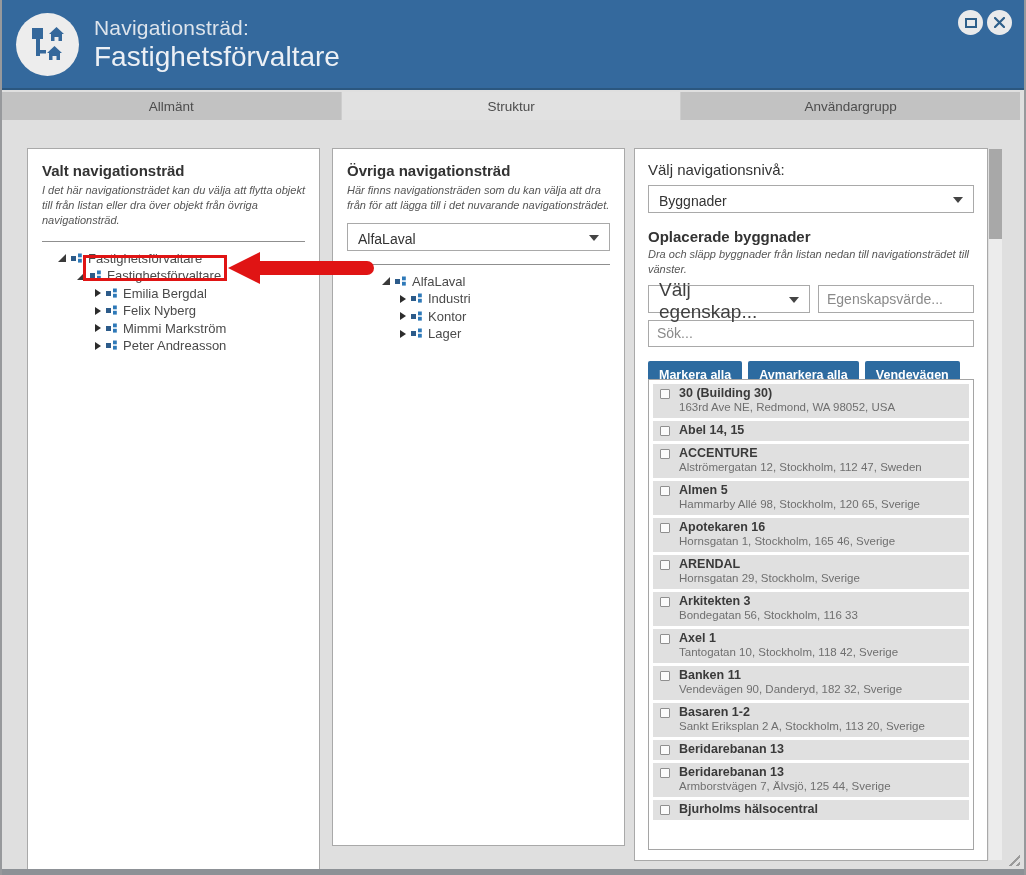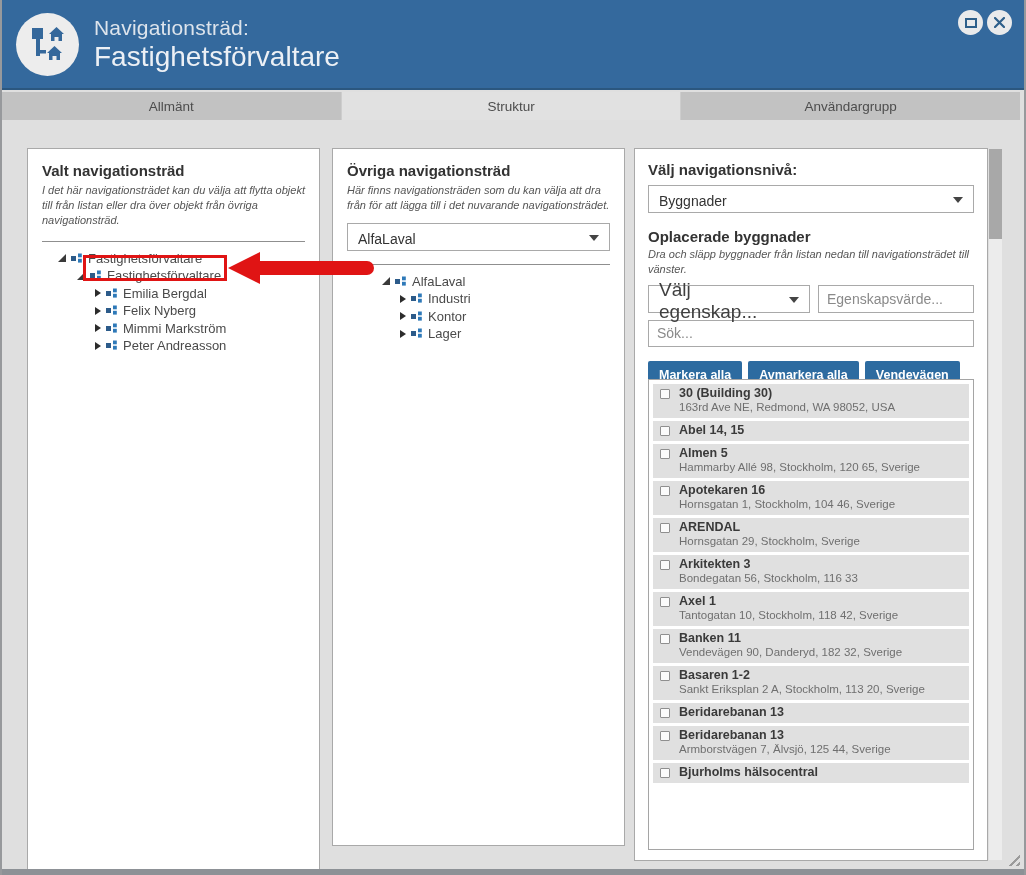--- a/index.html
+++ b/index.html
@@ -52,21 +52,21 @@
   .select { position:relative; height:28px; background:#fff; border:1px solid #a9a9a9;
             display:flex; align-items:center; padding:4px 26px 0 10px; font-size:14px; color:#333; cursor:pointer; }
   .select::after { content:""; position:absolute; right:10px; top:11px; width:0; height:0;
                    border-left:5px solid transparent; border-right:5px solid transparent; border-top:6px solid #444; }
   .select.italic { font-size:19px; color:#3f3f3f; }
   .tinput { height:28px; border:1px solid #a9a9a9; padding:0 8px; font-size:14px; color:#333; width:100%;
             font-family:"Liberation Sans", sans-serif; background:#fff; }
   .tinput::placeholder { color:#8a8a8a; opacity:1; }
 
   
-  .rp-label { font-size:15px; font-weight:bold; color:#333; margin-bottom:7px; }
+  .rp-label { font-size:15px; font-weight:normal; color:#333; margin-bottom:7px; }
   .rp-section-title { font-size:15px; font-weight:bold; color:#333; margin-top:15px; }
   .rp-desc { font-size:11px; font-style:italic; color:#555; line-height:1.35; margin-top:2px; }
   .filter-row { display:flex; gap:8px; margin-top:8px; }
   .filter-row .select { width:162px; flex:0 0 auto; }
   .filter-row .tinput { flex:1; }
   .search-row { margin-top:7px; }
   .search-row .tinput { height:27px; }
   .btn-row { display:flex; gap:6px; margin-top:14px; }
   .btn { background:#2d6ba0; color:#fff; font-size:12.5px; font-weight:bold; border:none;
          padding:7px 11px; border-radius:2px; cursor:pointer; font-family:"Liberation Sans", sans-serif; }
@@ -289,27 +289,32 @@
         <span class="bldg-cb"></span>
         <div class="bldg-name">30 (Building 30)</div>
         <div class="bldg-addr">163rd Ave NE, Redmond, WA 98052, USA</div>
       </div>
       <div class="bldg-item">
         <span class="bldg-cb"></span>
         <div class="bldg-name">Abel 14, 15</div>
       </div>
       <div class="bldg-item">
         <span class="bldg-cb"></span>
+        <div class="bldg-name">ACCENTURE</div>
+        <div class="bldg-addr">Alströmergatan 12, Stockholm, 112 47, Sweden</div>
+      </div>
+      <div class="bldg-item">
+        <span class="bldg-cb"></span>
         <div class="bldg-name">Almen 5</div>
         <div class="bldg-addr">Hammarby Allé 98, Stockholm, 120 65, Sverige</div>
       </div>
       <div class="bldg-item">
         <span class="bldg-cb"></span>
         <div class="bldg-name">Apotekaren 16</div>
-        <div class="bldg-addr">Hornsgatan 1, Stockholm, 104 46, Sverige</div>
+        <div class="bldg-addr">Hornsgatan 1, Stockholm, 165 46, Sverige</div>
       </div>
       <div class="bldg-item">
         <span class="bldg-cb"></span>
         <div class="bldg-name">ARENDAL</div>
         <div class="bldg-addr">Hornsgatan 29, Stockholm, Sverige</div>
       </div>
       <div class="bldg-item">
         <span class="bldg-cb"></span>
         <div class="bldg-name">Arkitekten 3</div>
         <div class="bldg-addr">Bondegatan 56, Stockholm, 116 33</div>

